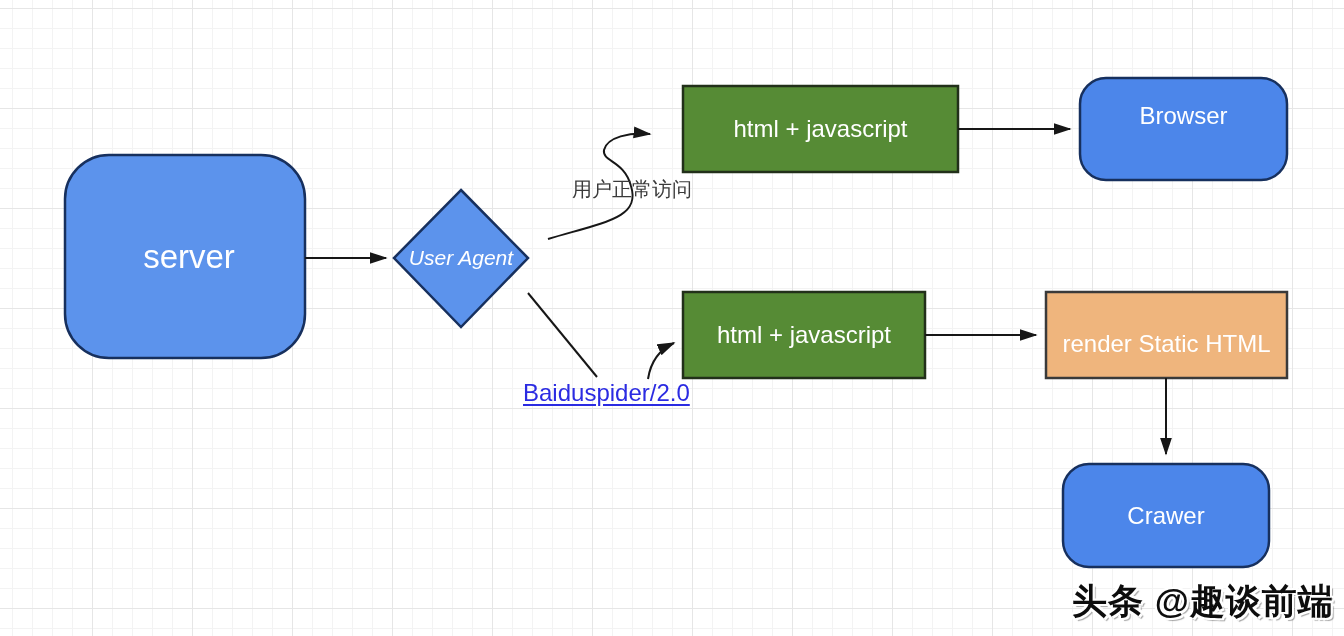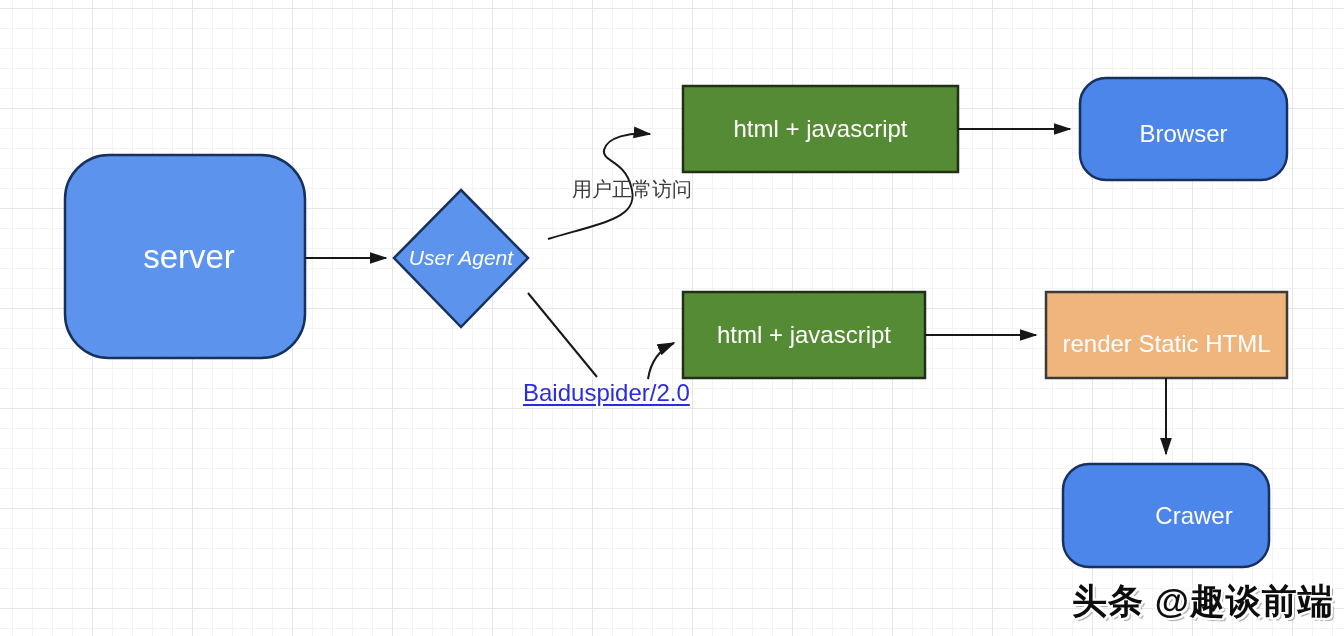--- a/index.html
+++ b/index.html
@@ -111,27 +111,27 @@
 
     <path d="M 1166 378 V 454" fill="none" stroke="#171717" stroke-width="2" marker-end="url(#arrowhead)"></path>
   </svg>
 
   <div class="label server-text" style="left:65px; top:155px; width:248px; height:203px;">server</div>
 
   <div class="label diamond-text" style="left:394px; top:190px; width:134px; height:137px;">User Agent</div>
 
   <div class="label" style="left:683px; top:86px; width:275px; height:86px;">html + javascript</div>
 
-  <div class="label" style="left:1080px; top:92px; width:207px; height:83px;border-radius:14px;">Browser</div>
+  <div class="label" style="left:1080px; top:74px; width:207px; height:83px;border-radius:14px;">Browser</div>
 
   <div class="label" style="left:683px; top:292px; width:242px; height:86px;">html + javascript</div>
 
   <div class="label" style="left:1046px; top:292px; width:241px; height:104px;">render Static HTML</div>
 
-  <div class="label" style="left:1063px; top:464px; width:206px; height:103px;margin-left:28px;">Crawer</div>
+  <div class="label" style="left:1063px; top:464px; width:206px; height:103px;">Crawer</div>
 
   <div class="edge-label" style="left:572px; top:176px;">用户正常访问</div>
 
   <div class="link-label" style="left:523px; top:379px;">Baiduspider/2.0</div>
 
   <div class="watermark">头条 @趣谈前端</div>
 
 </div>
 
 </body></html>

